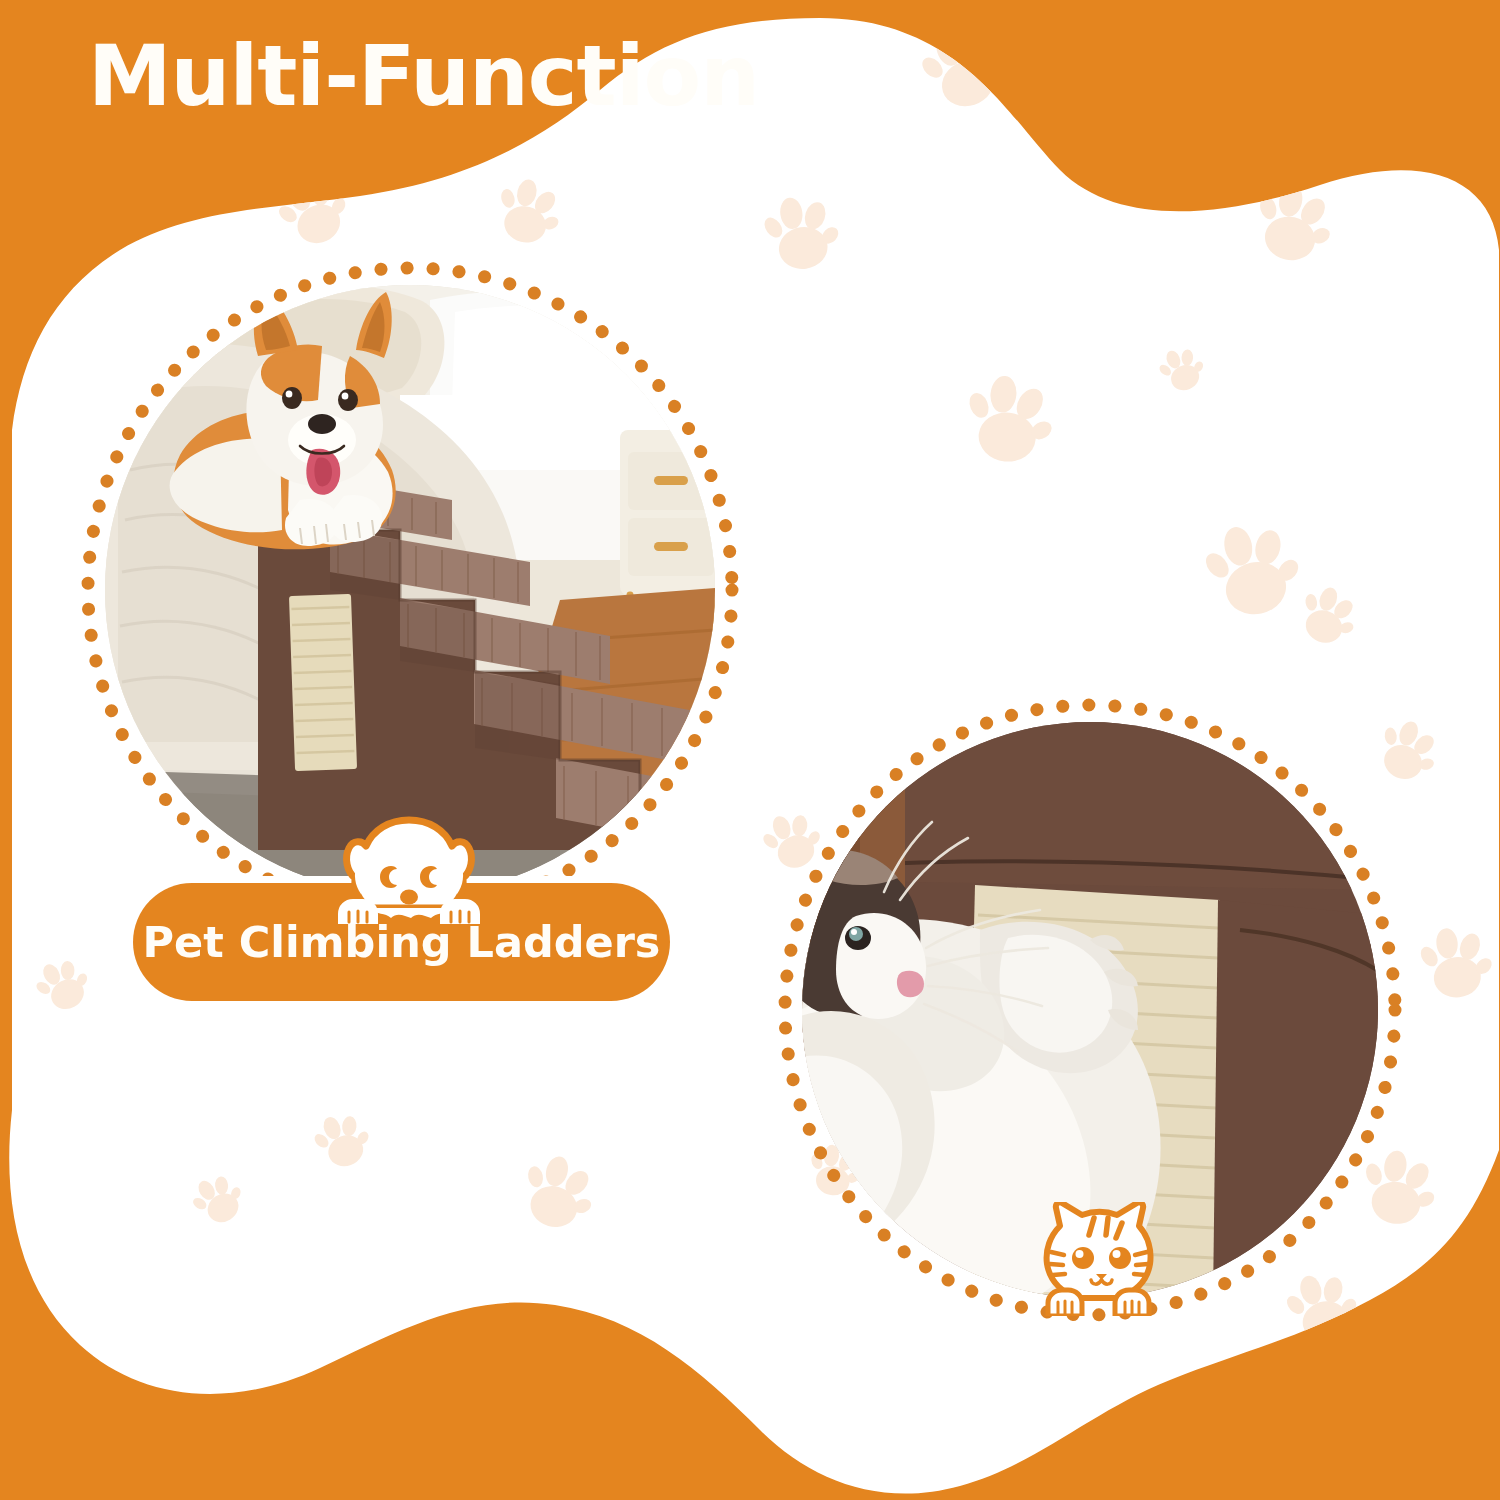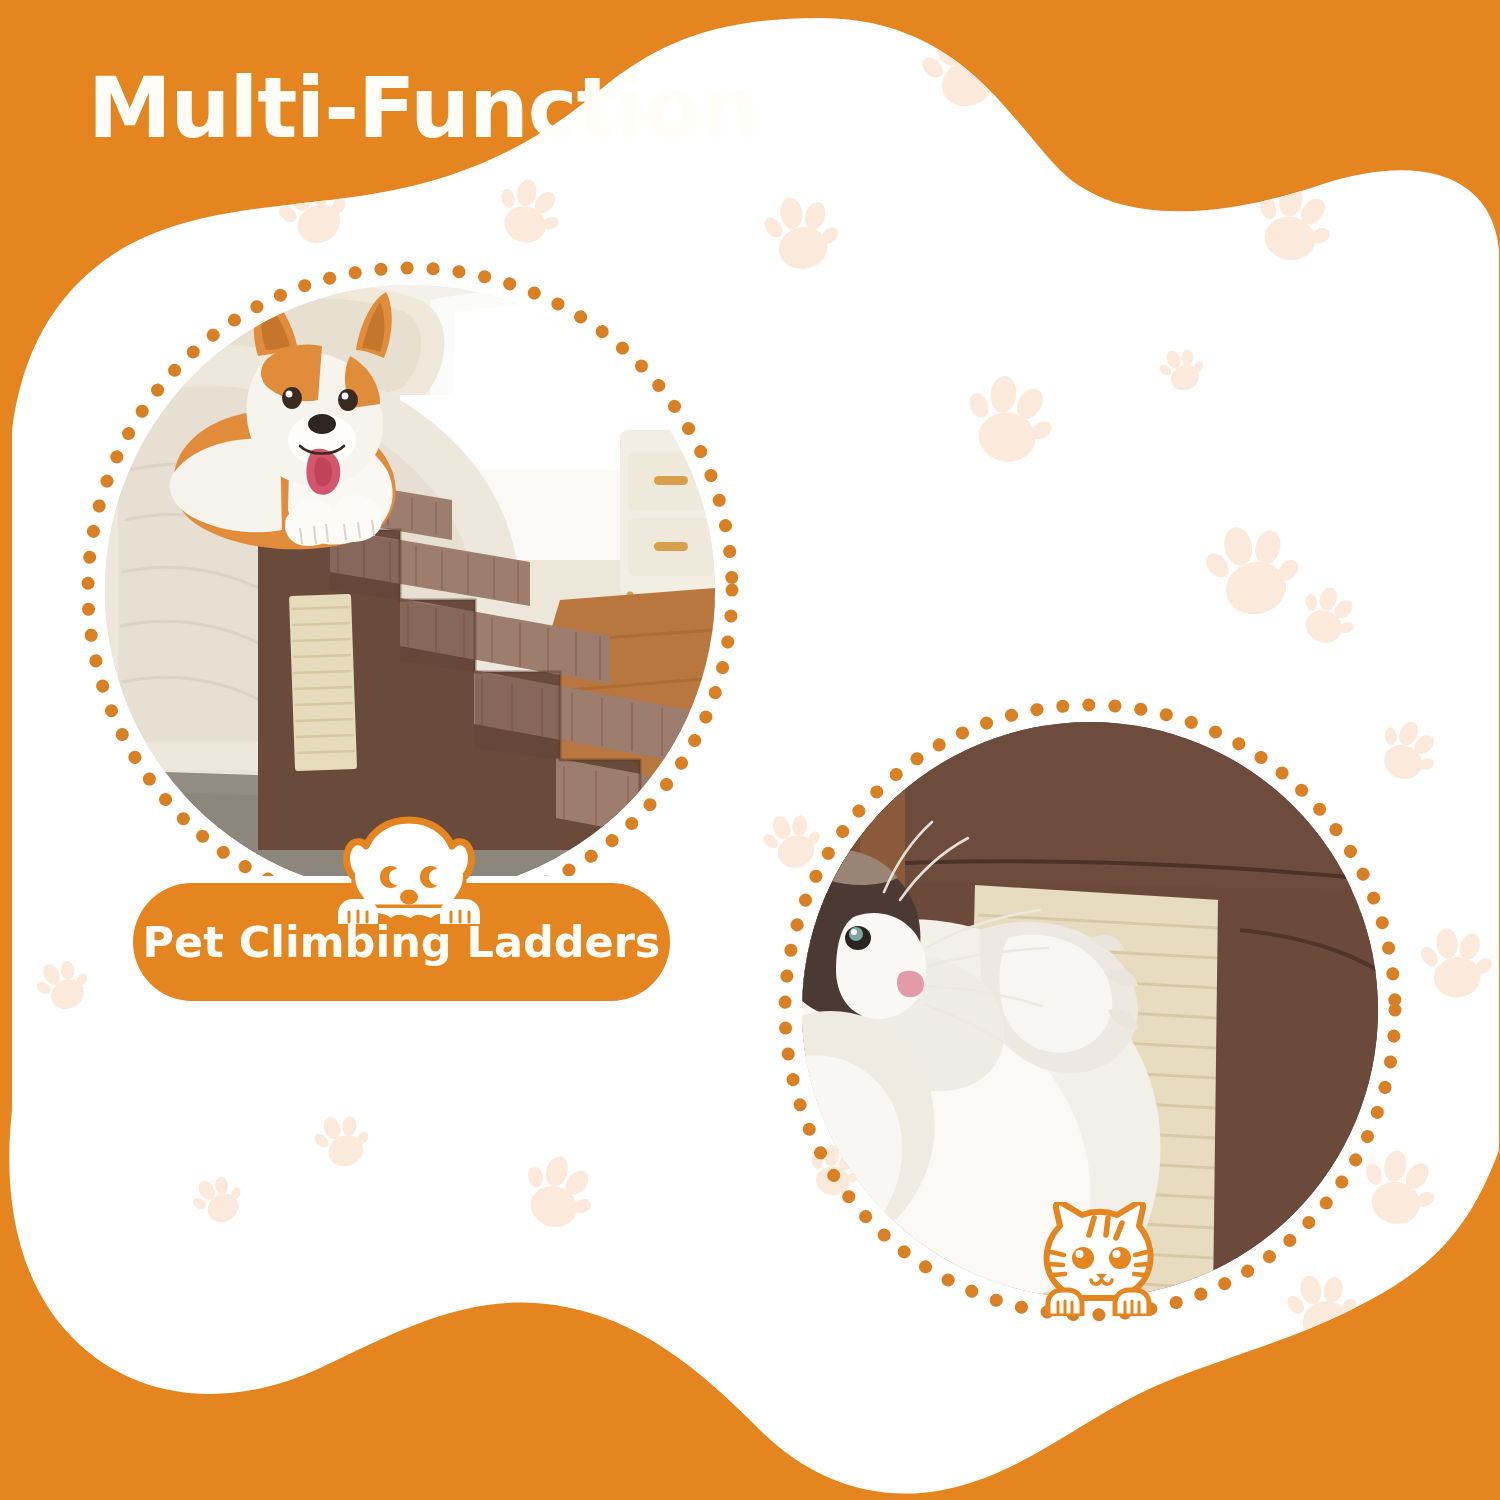--- a/index.html
+++ b/index.html
@@ -10,21 +10,20 @@
     position:relative;
   }
   #stage{position:absolute;inset:0;width:1500px;height:1500px;}
   .layer{position:absolute;inset:0;width:1500px;height:1500px;}
   #title{
     position:absolute;left:88px;top:34px;
     font-size:84px;line-height:1;font-weight:bold;
     color:#FFFDF8;letter-spacing:-1px;
     font-family:"DejaVu Sans", sans-serif;
     white-space:nowrap;
-    margin-top:32px;
   }
   .badge{
     position:absolute;
     background:#E4851F;
     border-radius:999px;
     display:flex;align-items:center;justify-content:center;
     color:#FFFDF8;
     font-weight:bold;
     font-family:"DejaVu Sans", sans-serif;
     box-shadow:0 0 0 7px #ffffff;

